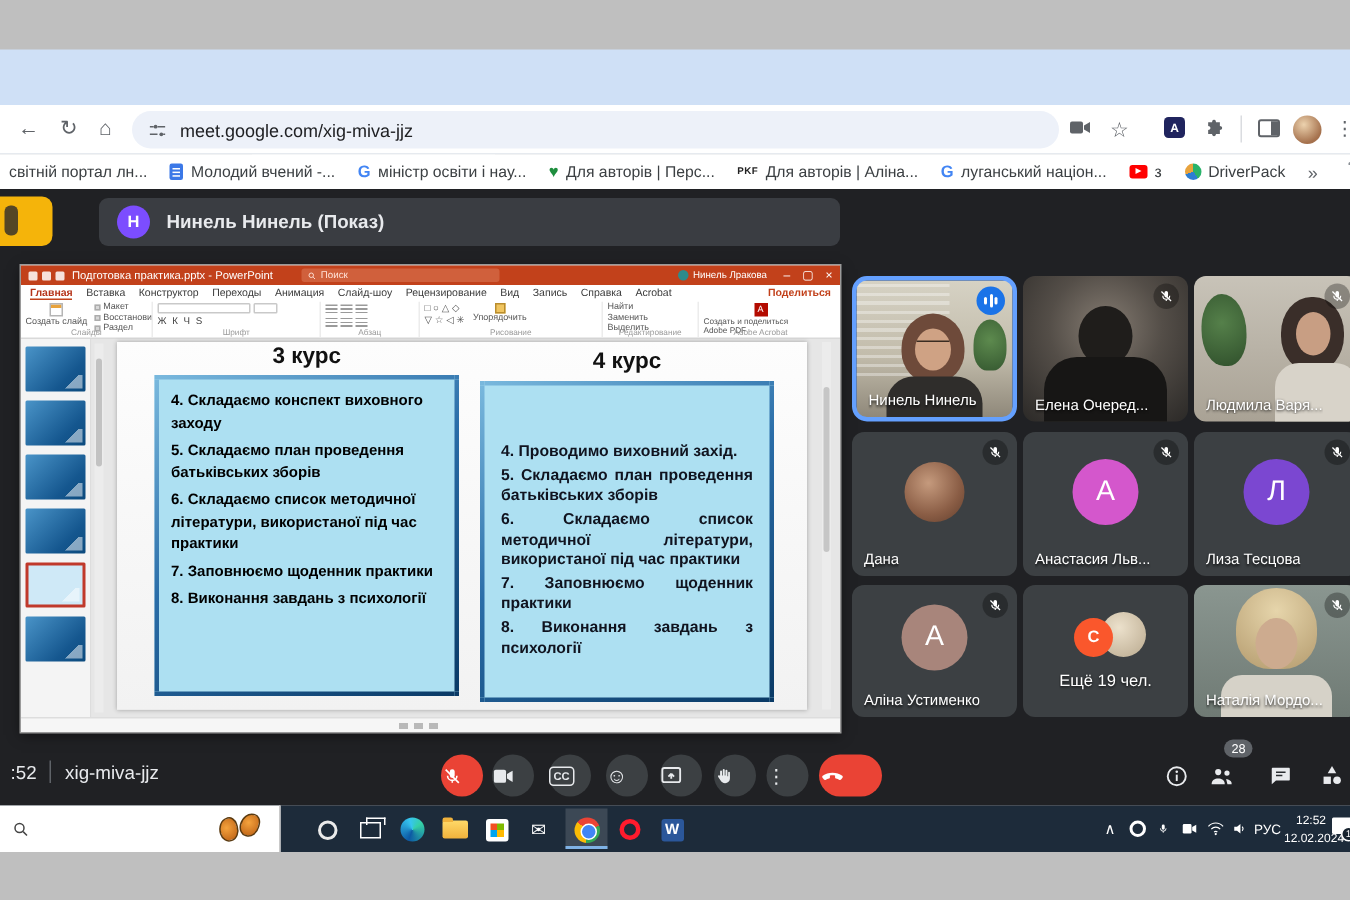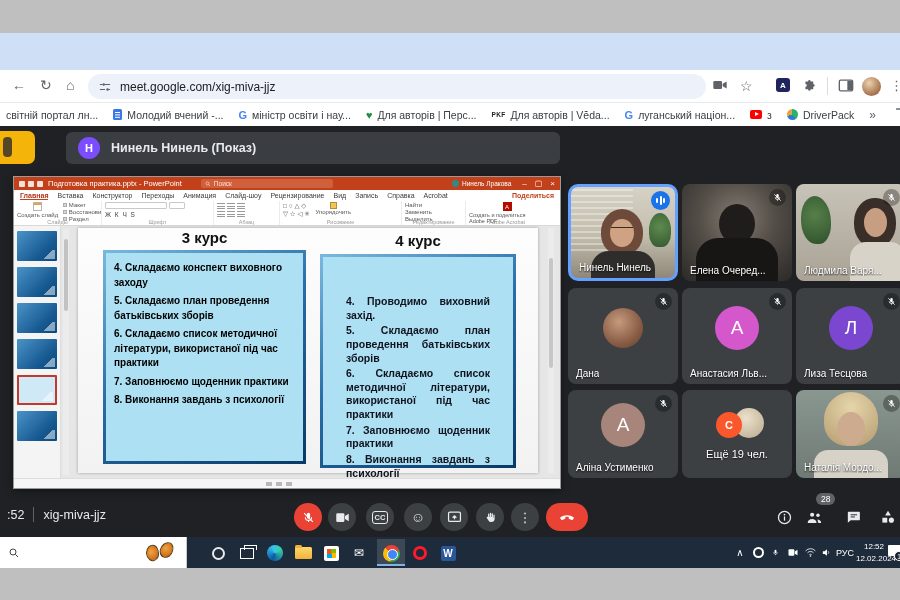--- a/index.html
+++ b/index.html
@@ -105,21 +105,21 @@
   .tscroll::after{content:"";position:absolute;left:1px;top:10px;width:4px;height:72px;background:#c2c2c2;border-radius:2px;}
   .slide{position:absolute;left:64px;top:2px;width:460px;height:245px;background:linear-gradient(180deg,#fdfdfd,#f2f2f2);box-shadow:0 0 3px rgba(0,0,0,.3);}
   .sscroll{position:absolute;left:534px;top:2px;width:6px;height:245px;background:#ececec;}
   .sscroll::after{content:"";position:absolute;left:1px;top:30px;width:4px;height:110px;background:#c6c6c6;border-radius:2px;}
   .shead{position:absolute;font-size:15px;font-weight:bold;color:#111;text-align:center;}
   .sh1{left:25px;top:1px;width:203px;} .sh2{left:242px;top:4px;width:196px;}
   .sbox{position:absolute;background:#ade0f2;border:3px solid;border-image:linear-gradient(150deg,#79b8dd,#2a6da8 45%,#0a3a66) 1;}
   .sbox1{left:25px;top:22px;width:203px;height:214px;padding:4px 8px;}
   .sbox1 p{margin:4px 0;font-size:10px;font-weight:bold;color:#000;line-height:1.45;}
   .sbox2{left:242px;top:26px;width:196px;height:214px;padding:36px 7px 4px;}
-  .sbox2 p{margin:2px 16px;font-size:10.5px;font-weight:bold;color:#10131f;line-height:1.3;text-align:justify;}
+  .sbox2 p{margin:2px 4px;font-size:10.5px;font-weight:bold;color:#10131f;line-height:1.3;text-align:justify;}
   .ppt-status{position:absolute;left:0;top:301px;width:546px;height:10px;background:#f6f6f6;border-top:1px solid #ddd;}
   .ppt-status i{position:absolute;top:3px;width:6px;height:4px;background:#b9b9b9;display:block;}
   
   .tile{position:absolute;width:110px;background:#3c4043;border-radius:8px;overflow:hidden;}
   .t-r1{top:58px;height:97px;} .t-r2{top:162px;height:96px;} .t-r3{top:264px;height:88px;}
   .t-c1{left:568px;} .t-c2{left:682px;} .t-c3{left:796px;}
   .tile-active{border:3px solid #64a0ff;border-radius:10px;padding-left:20px;}
   .nm{position:absolute;left:8px;bottom:5px;font-size:10px;color:#fff;text-shadow:0 1px 2px rgba(0,0,0,.9);
       white-space:nowrap;overflow:hidden;max-width:92%;}
   .nm-center{left:50%;transform:translateX(-50%);bottom:18px;font-size:11px;}
@@ -157,21 +157,21 @@
   .face9{position:absolute;left:41px;top:22px;width:28px;height:34px;border-radius:50%;background:#cdab8f;}
   .body9{position:absolute;left:18px;top:60px;width:74px;height:28px;border-radius:14px 14px 0 0;background:#d6d2c8;}
   .ovf-c1{position:absolute;left:34px;top:22px;width:26px;height:26px;border-radius:50%;background:#fa572c;color:#fff;
       font-size:11px;font-weight:bold;display:flex;align-items:center;justify-content:center;z-index:1;}
   .ovf-c2{position:absolute;left:52px;top:18px;width:30px;height:30px;border-radius:50%;
       background:radial-gradient(circle at 40% 35%,#ece1cc,#b9a98e);}
   
   .cb-left{position:absolute;left:7px;top:381px;display:flex;align-items:center;gap:9px;color:#e8eaed;font-size:12.5px;}
   .cb-sep{width:1px;height:15px;background:#5f6368;}
   .cbtn{position:absolute;top:377px;width:28px;height:28px;border-radius:50%;background:#3c4043;color:#e8eaed;
-        display:flex;align-items:center;justify-content:center;}
+        display:flex;align-items:center;justify-content:flex-start;}
   .cbtn-red{background:#ea4335;}
   .cb-mic{left:294px;} .cb-cam{left:328px;} .cb-cc{left:366px;} .cb-emoji{left:404px;font-size:14px;}
   .cb-present{left:440px;} .cb-hand{left:476px;} .cb-more{left:511px;font-size:13px;}
   .cb-end{left:546px;width:42px;border-radius:15px;background:#ea4335;}
   .cc-inner{border:1.5px solid #e8eaed;border-radius:3px;font-size:7.5px;font-weight:bold;padding:1px 2px;}
   .cb-right{position:absolute;top:379px;width:24px;height:24px;display:flex;align-items:center;justify-content:center;}
   .cr-info{left:772px;} .cr-people{left:802px;} .cr-chat{left:841px;} .cr-act{left:876px;}
   .badge28{position:absolute;left:816px;top:367px;background:#5f6368;color:#fff;font-size:8.5px;border-radius:7px;padding:1px 5px;}
   
   .taskbar{position:absolute;left:0;top:537px;width:900px;height:31px;background:#1d2b3a;}
@@ -281,21 +281,21 @@
     <span class="bm">
         <span class="bm-g">G</span>
         <span>міністр освіти і нау...</span>
       </span>
     <span class="bm">
         <span class="bm-heart">♥</span>
         <span>Для авторів | Перс...</span>
       </span>
     <span class="bm">
         <span class="bm-pkf">PKF</span>
-        <span>Для авторів | Vĕda...</span>
+        <span>Для авторів | Аліна...</span>
       </span>
     <span class="bm">
         <span class="bm-g">G</span>
         <span>луганський націон...</span>
       </span>
     <span class="bm">
         <span class="bm-yt"></span>
         <span>з</span>
       </span>
     <span class="bm">

